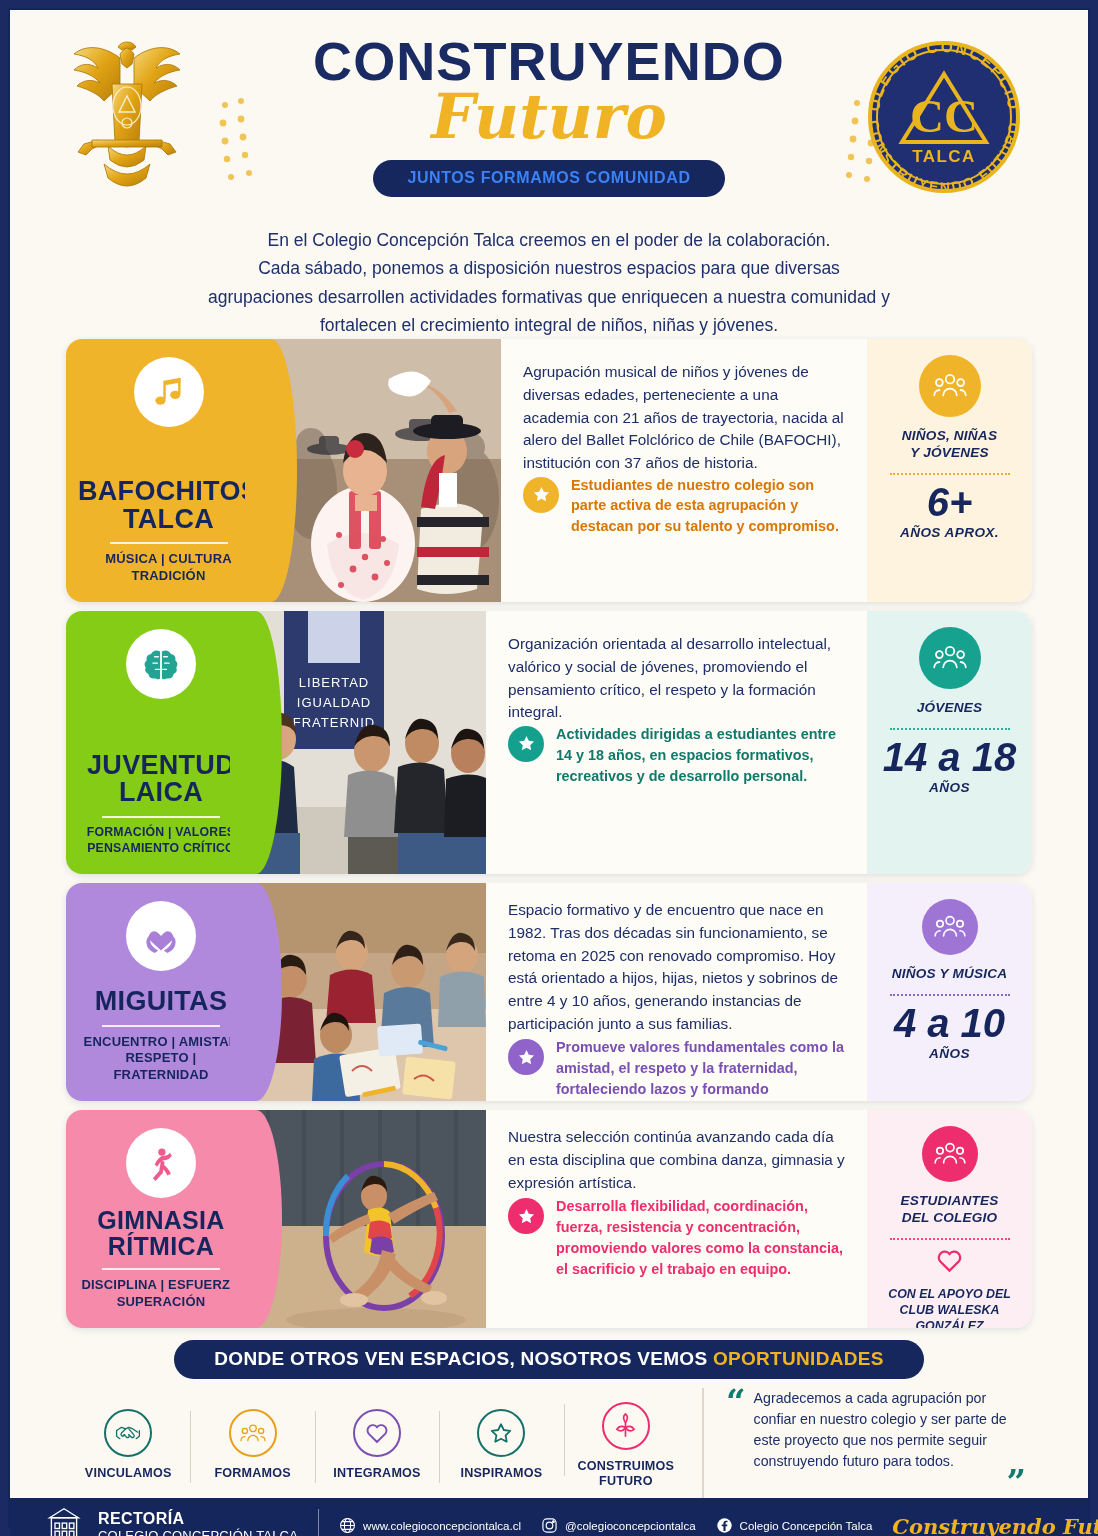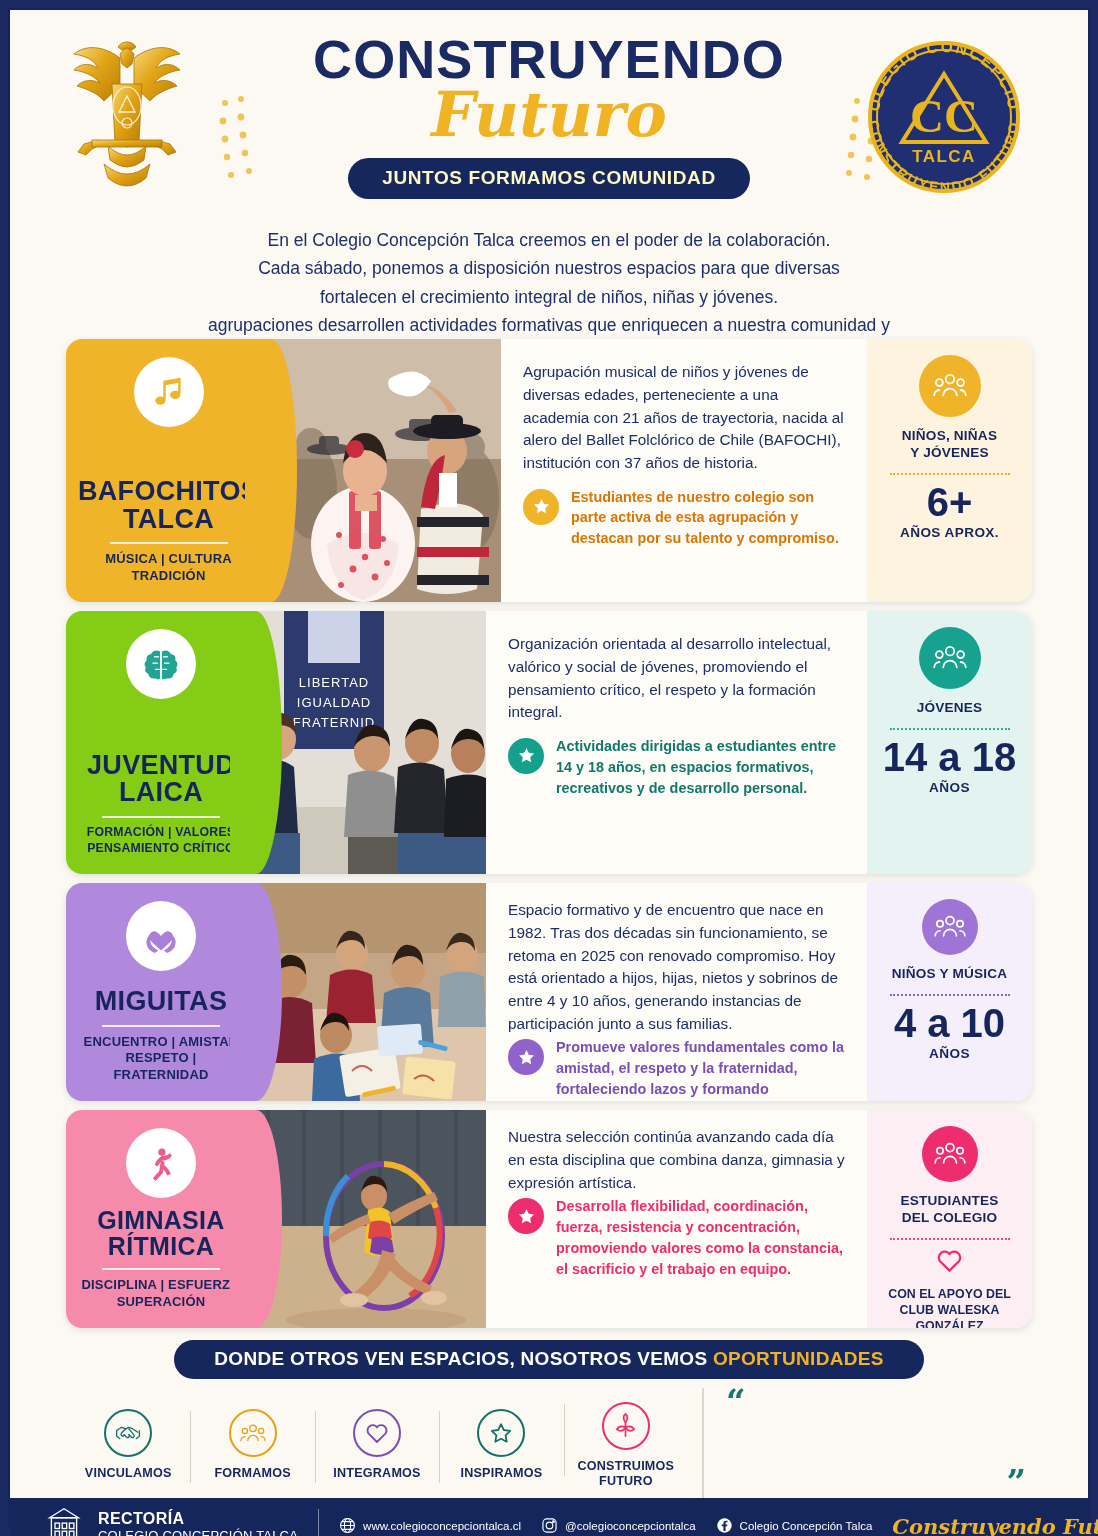--- a/index.html
+++ b/index.html
@@ -61,24 +61,24 @@
     font-weight: bold;
     font-size: 62px;
     color: #f0b323;
     line-height: 1.05;
     margin-top: -4px;
   }
   .title-pill {
     display: inline-block;
     margin-top: 10px;
     background: #16275e;
-    color: #fef9c3;
+    color: #3b82f6;
     border-radius: 22px;
     padding: 9px 34px 10px;
-    font-size: 19px;
+    font-size: 16px;
     font-weight: bold;
     letter-spacing: 0.6px;
   }
   .dots-l, .dots-r {
     position: absolute;
     top: 62px;
     width: 42px; height: 86px;
   }
   .dots-l { left: -52px; }
   .dots-r { right: -52px; }
@@ -173,21 +173,20 @@
     z-index: 1;
   }
   .photo svg { display: block; width: 100%; height: 100%; }
 
   
   .body {
     flex: 1 1 auto;
     padding: 22px 20px 14px 22px;
     display: flex;
     flex-direction: column;
-    gap: 12px;
     background: #fdfcf6;
   }
   .card.c3 .body, .card.c4 .body { padding-top: 16px; gap: 2px; }
   .body-main {
     color: #1d2d68;
     font-size: 15.3px;
     line-height: 1.48;
   }
   .highlight {
     display: flex;
@@ -209,20 +208,21 @@
 
   
   .stat {
     flex: 0 0 165px;
     padding: 16px 10px 14px;
     display: flex;
     flex-direction: column;
     align-items: center;
     text-align: center;
     border-radius: 0 16px 16px 0;
+    font-style: italic;
   }
   .stat-icon {
     width: 62px; height: 62px;
     border-radius: 50%;
     display: flex; align-items: center; justify-content: center;
     flex: 0 0 auto;
   }
   .card.c3 .stat-icon, .card.c4 .stat-icon { width: 56px; height: 56px; }
   .stat-label {
     margin-top: 11px;
@@ -490,22 +490,22 @@
         <text font-size="14" font-weight="bold" fill="#e9b51f" letter-spacing="2.4" font-family="Liberation Sans, sans-serif">
           <textPath href="#arcBot" startOffset="50%" text-anchor="middle">CONSTRUYENDO FUTURO</textPath>
         </text>
       </svg>
     </div>
   </div>
 
   <div class="intro">
     <div>En el Colegio Concepción Talca creemos en el poder de la colaboración.</div>
     <div>Cada sábado, ponemos a disposición nuestros espacios para que diversas</div>
+    <div>agrupaciones desarrollen actividades formativas que enriquecen a nuestra comunidad y</div>
     <div>fortalecen el crecimiento integral de niños, niñas y jóvenes.</div>
-    <div>agrupaciones desarrollen actividades formativas que enriquecen a nuestra comunidad y</div>
   </div>
 
   <div class="cards">
 
     <div class="card c1">
       <div class="panel" style="background:#f0b42a">
         <div class="panel-icon">
           <svg viewBox="0 0 40 40" width="38" height="38" fill="#f0b42a">
             <path d="M16 8 L32 5 V10 L16 13 Z"></path>
             <rect x="14" y="8" width="2.6" height="20" rx="1"></rect>
@@ -948,20 +948,21 @@
             <path d="M12 15 q-6 -3 -9 2 q5 4 9 -2z"></path>
             <path d="M12 15 q6 -3 9 2 q-5 4 -9 -2z"></path>
           </svg>
         </div>
         <div class="value-label">CONSTRUIMOS FUTURO</div>
       </div>
     </div>
 
     <div class="quote">
       <div class="qmark">“</div>
+      <div class="qtext">Agradecemos a cada agrupación por confiar en nuestro colegio y ser parte de este proyecto que nos permite seguir construyendo futuro para todos.</div>
       <div class="qmark-end">”</div>
     </div>
   </div>
 
   <div class="footer">
     <div class="f-building">
       <svg viewBox="0 0 44 40" width="40" height="36" fill="none" stroke="#ffffff" stroke-width="1.5">
         <path d="M22 3 L38 13 H6 Z"></path>
         <rect x="8" y="13" width="28" height="24"></rect>
         <rect x="12" y="19" width="5" height="6"></rect>

